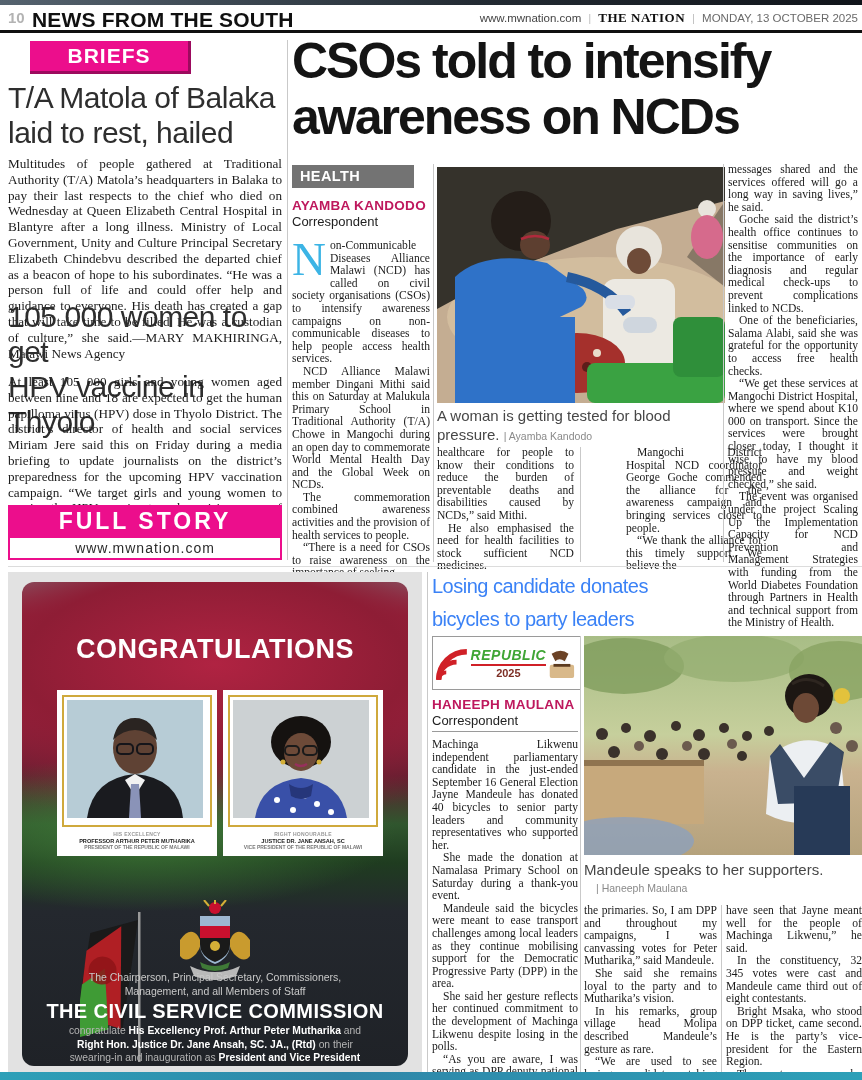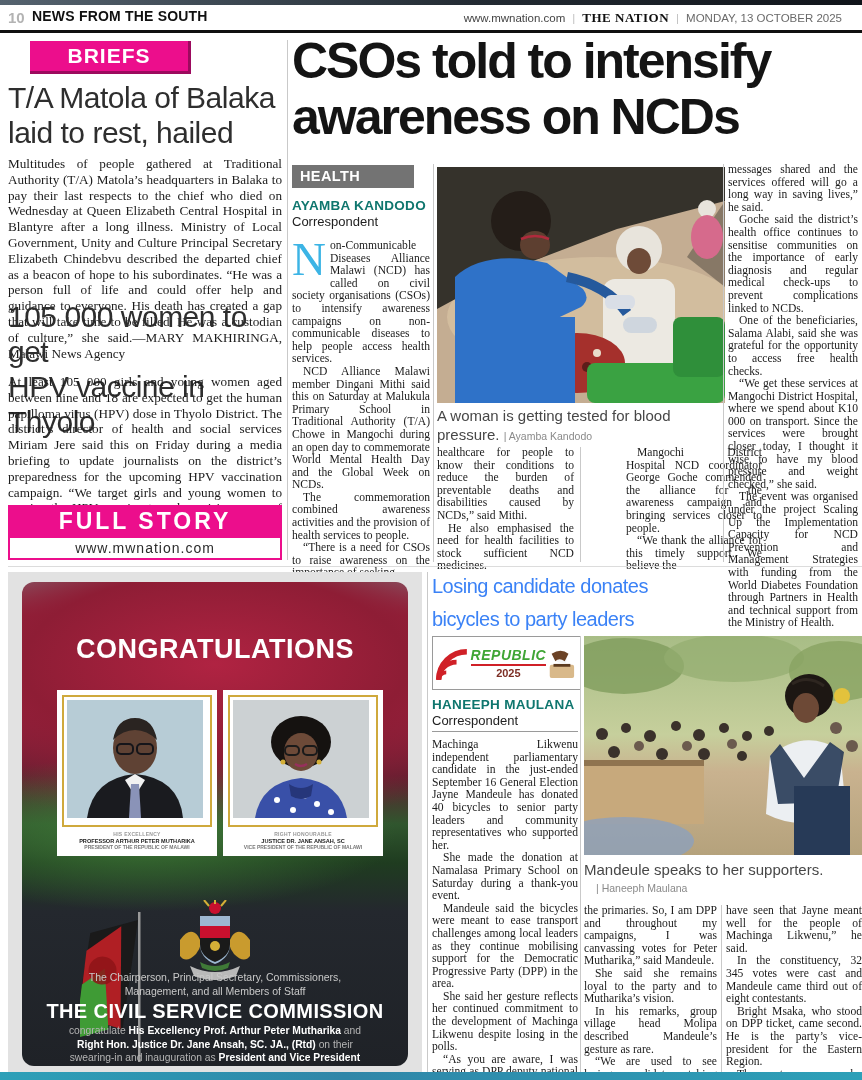--- a/index.html
+++ b/index.html
@@ -3,21 +3,21 @@
 <meta charset="utf-8">
 <style>
   html,body{margin:0;padding:0;background:#fff;}
   .page{position:relative;width:862px;height:1080px;overflow:hidden;background:#fff;
         font-family:"Liberation Sans",sans-serif;}
   .abs{position:absolute;}
 
   
   .topstrip{left:0;top:0;width:862px;height:5px;background:linear-gradient(90deg,#55636f,#232b33 55%,#10141a);}
   .pnum{font-size:15px;font-weight:700;color:#b3b3b3;}
-  .sect{font-size:14px;font-weight:800;color:#101010;letter-spacing:.2px;}
+  .sect{font-size:21px;font-weight:800;color:#101010;letter-spacing:.2px;}
   .hdr-right{font-size:11.5px;color:#444;white-space:nowrap;}
   .hdr-right .sep{color:#c0c0c0;margin:0 7px;}
   .hdr-right .nation{font-family:"Liberation Serif",serif;font-weight:700;color:#101010;font-size:13px;letter-spacing:.5px;}
   .hdr-right .date{color:#6a6a6a;}
   .blackrule{left:0;top:30px;width:862px;height:3px;background:#101010;}
 
   
   .vdiv{width:1px;background:#c9c9c9;}
   .hdiv{height:1px;background:#dcdcdc;}
 
@@ -25,21 +25,21 @@
   .pinkbanner{background:#ec0e8c;color:#fff;font-weight:800;text-align:center;}
   .briefs-banner{border-right:3px solid #9c0a5e;border-bottom:3px solid #9c0a5e;font-size:21px;letter-spacing:1px;line-height:30px;}
   .btitle{font-weight:400;font-size:30px;line-height:35px;color:#2e2e2e;letter-spacing:-.5px;}
   .briefbody{font-family:"Liberation Serif",serif;font-size:13.2px;line-height:15.8px;text-align:justify;color:#1b1b1b;margin:0;}
   .fullstory{font-size:23px;letter-spacing:3px;line-height:33px;}
   .urlrow{border:2px solid #ec0e8c;border-top:none;text-align:center;font-size:14px;letter-spacing:1px;color:#2b2b2b;line-height:20px;}
 
   
   .mainhl{font-weight:800;font-size:50px;line-height:56px;color:#141414;letter-spacing:-2px;}
   .kicker{background:#737373;color:#fff;font-weight:700;font-size:14.5px;line-height:23px;padding-left:8px;letter-spacing:.4px;}
-  .byline{font-weight:800;font-size:13.5px;color:#0f766e;letter-spacing:.3px;}
+  .byline{font-weight:800;font-size:13.5px;color:#be185d;letter-spacing:.3px;}
   .role{font-size:13px;color:#222;}
   .serifcol{font-family:"Liberation Serif",serif;font-size:11.6px;line-height:12.6px;text-align:justify;color:#1b1b1b;}
   .serifcol p{margin:0;}
   .serifcol p.ind{text-indent:11px;}
   .dropcap{float:left;font-family:"Liberation Serif",serif;font-size:47px;line-height:37px;color:#3cb4e5;margin:1px 4px 0 0;}
   .caption{font-size:15px;line-height:19px;color:#474747;margin:0;}
   .credit{font-size:10.5px;color:#8a8a8a;font-weight:400;}
 
   
   .adframe{background:#e2e2e2;}
@@ -71,21 +71,21 @@
   .tealstrip{left:0;top:1072px;width:862px;height:8px;background:linear-gradient(90deg,#2da0b8,#2f86a8 40%,#2da0b8);}
 </style>
 </head>
 <body>
 
 <div class="page">
 
   <div class="abs topstrip"></div>
   <span class="abs pnum" style="left:8px;top:9px;">10</span>
   <span class="abs sect" style="left:32px;top:8px;">NEWS FROM THE SOUTH</span>
-  <div class="abs hdr-right" style="right:20px;top:10px;margin-left:12px;">
+  <div class="abs hdr-right" style="right:4px;top:10px;margin-left:12px;">
     <span>www.mwnation.com</span><span class="sep">|</span><span class="nation">THE NATION</span><span class="sep">|</span><span class="date">MONDAY, 13 OCTOBER 2025</span>
   </div>
   <div class="abs blackrule"></div>
 
   <div class="abs pinkbanner briefs-banner" style="left:30px;top:41px;width:158px;height:30px;">
     <span>BRIEFS</span>
   </div>
   <div class="abs btitle" style="left:8px;top:80px;width:274px;">
     <div>T/A Matola of Balaka</div>
     <div>laid to rest, hailed</div>

